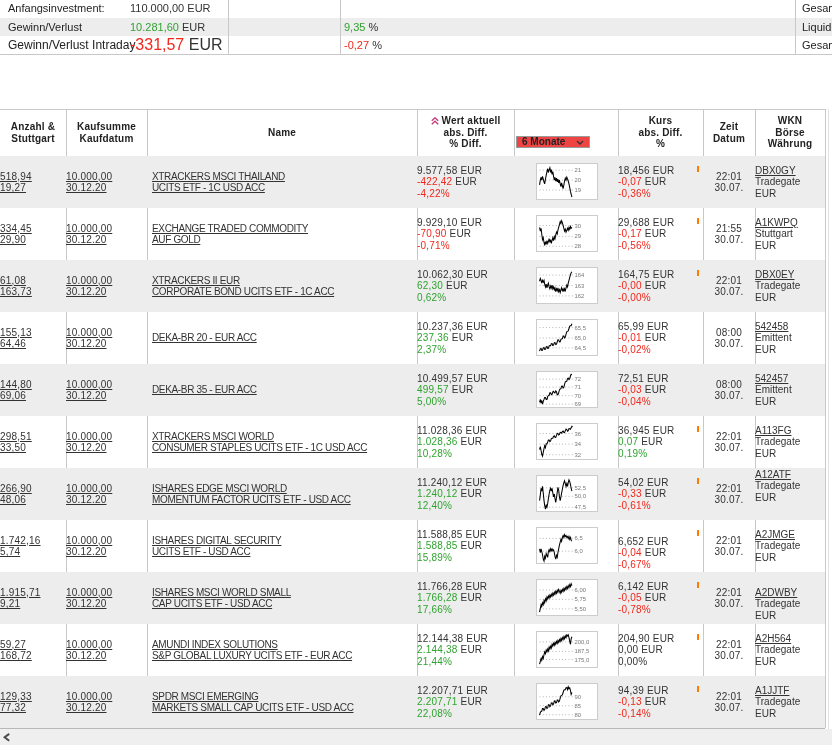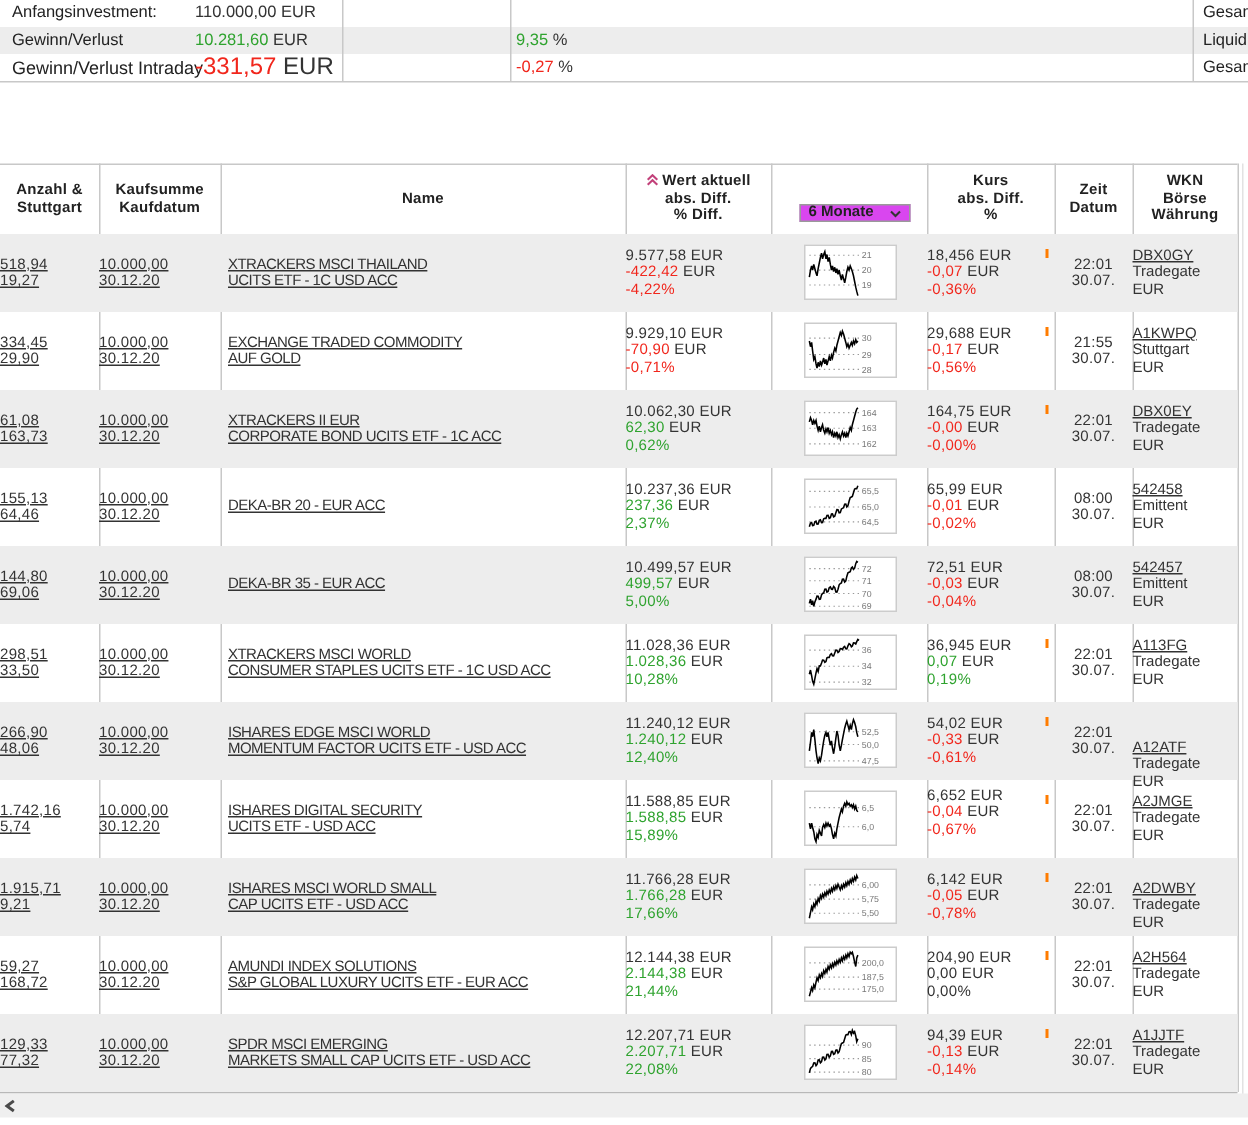--- a/index.html
+++ b/index.html
@@ -53,21 +53,21 @@
     <span>Name</span>
   </div>
 <div class="hcell" style="left:417px;top:109px;width:97px">
     <span><svg width="8" height="8" style="vertical-align:-0.5px;margin-right:3px">
         <path d="M0.8 3.8 L4 0.8 L7.2 3.8" fill="none" stroke="#c2417a" stroke-width="1.4"></path>
         <path d="M0.8 7.2 L4 4.2 L7.2 7.2" fill="none" stroke="#c2417a" stroke-width="1.4"></path>
       </svg>Wert aktuell</span>
     <span>abs. Diff.</span>
     <span>% Diff.</span>
   </div>
-<div class="abs" style="left:533px;top:135.5px;width:74px;height:12px;border:1px solid #9a9a9a;background:#d946ef;font-size:10px;font-weight:bold;line-height:10px;padding-left:5px;color:#222">6 Monate<svg width="8" height="6" style="position:absolute;right:5px;top:3px">
+<div class="abs" style="left:516px;top:135.5px;width:74px;height:12px;border:1px solid #9a9a9a;background:#ef4444;font-size:10px;font-weight:bold;line-height:10px;padding-left:5px;color:#222">6 Monate<svg width="8" height="6" style="position:absolute;right:5px;top:3px">
       <path d="M1 1 L4 4 L7 1" fill="none" stroke="#333" stroke-width="1.4"></path>
     </svg></div>
 <div class="hcell" style="left:618px;top:109px;width:85px">
     <span>Kurs</span>
     <span>abs. Diff.</span>
     <span>%</span>
   </div>
 <div class="hcell" style="left:703px;top:109px;width:52px">
     <span>Zeit</span>
     <span>Datum</span>
@@ -368,21 +368,21 @@
 <div class="cell r ls1" style="left:618px;top:468px;width:74px">
     <span>54,02 EUR</span>
     <span><span style="color:#f1261c">-0,33</span> EUR</span>
     <span style="color:#f1261c">-0,61%</span>
   </div>
 <div class="abs" style="left:696.5px;top:478.2px;width:2px;height:6.2px;background:#ff7c00"></div>
 <div class="cell c ls1" style="left:703px;top:468px;width:52px">
     <span>22:01</span>
     <span>30.07.</span>
   </div>
-<div class="cell r" style="left:755px;top:484px;width:65px">
+<div class="cell r" style="left:755px;top:460px;width:65px">
     <span class="u">A12ATF</span>
     <span>Tradegate</span>
     <span>EUR</span>
   </div>
 <div class="cell r ls1" style="left:0;top:520px;width:62.5px">
     <span class="u">1.742,16</span>
     <span class="u">5,74</span>
   </div>
 <div class="cell r ls1" style="left:66px;top:520px;width:76px">
     <span class="u">10.000,00</span>
@@ -399,21 +399,21 @@
   </div>
 <div class="abs" style="left:0;top:520px">
     <svg width="62" height="37" style="position:absolute;left:536px;top:7px;background:#fff;border:1px solid #ccc;box-sizing:border-box" viewBox="0 0 62 37">
       <line x1="2" y1="11" x2="38" y2="11" stroke="#999" stroke-width="0.8" stroke-dasharray="1,2.4"></line>
       <text x="39" y="13.2" font-size="6.2" fill="#777" font-family="Liberation Sans,sans-serif">6,5</text>
       <line x1="2" y1="24.5" x2="38" y2="24.5" stroke="#999" stroke-width="0.8" stroke-dasharray="1,2.4"></line>
       <text x="39" y="26.7" font-size="6.2" fill="#777" font-family="Liberation Sans,sans-serif">6,0</text>
       <polyline points="2.0,22 2.8,26 3.6,22 4.3,25 5.1,28 5.9,33 6.7,35 7.4,30 8.2,32 9.0,27 9.8,29 10.6,31 11.3,25 12.1,23 12.9,25 13.7,22 14.4,24 15.2,22 16.0,24 16.8,23 17.6,26 18.3,30 19.1,33 19.9,29 20.7,31 21.4,26 22.2,22 23.0,18 23.8,15 24.6,12 25.3,14 26.1,10 26.9,8 27.7,10 28.4,7 29.2,9 30.0,8 30.8,10 31.6,9 32.3,11 33.1,9 33.9,12 34.7,10 35.4,13 36.2,14" fill="none" stroke="#000" stroke-width="1.1"></polyline>
     </svg>
   </div>
-<div class="cell r ls1" style="left:618px;top:516px;width:74px">
+<div class="cell r ls1" style="left:618px;top:527px;width:74px">
     <span>6,652 EUR</span>
     <span><span style="color:#f1261c">-0,04</span> EUR</span>
     <span style="color:#f1261c">-0,67%</span>
   </div>
 <div class="abs" style="left:696.5px;top:530.2px;width:2px;height:6.2px;background:#ff7c00"></div>
 <div class="cell c ls1" style="left:703px;top:520px;width:52px">
     <span>22:01</span>
     <span>30.07.</span>
   </div>
 <div class="cell r" style="left:755px;top:520px;width:65px">

